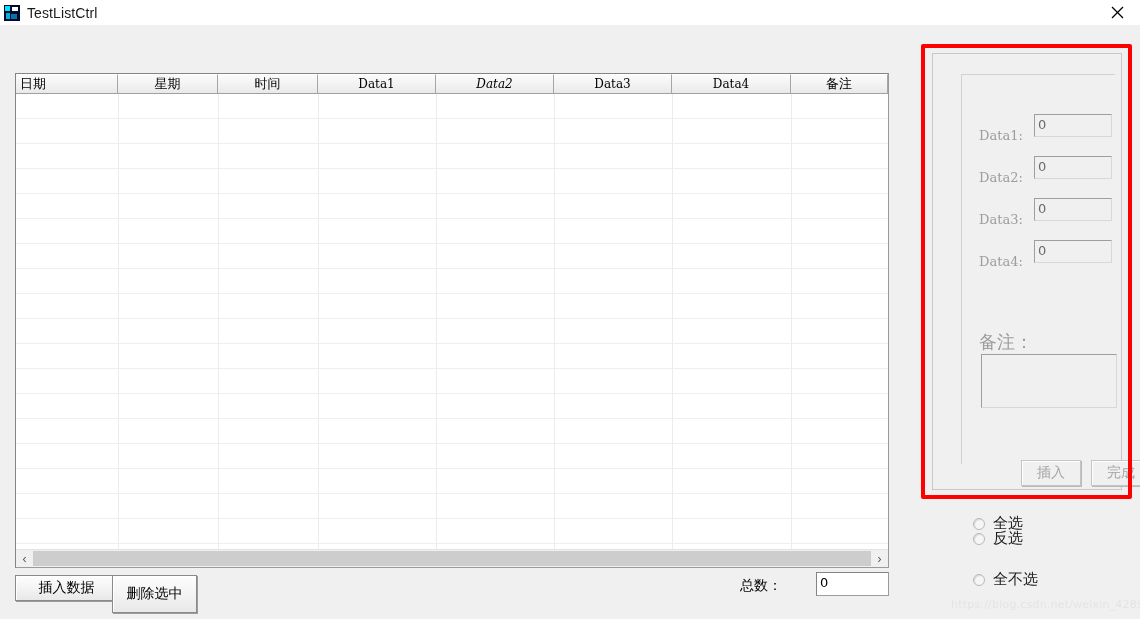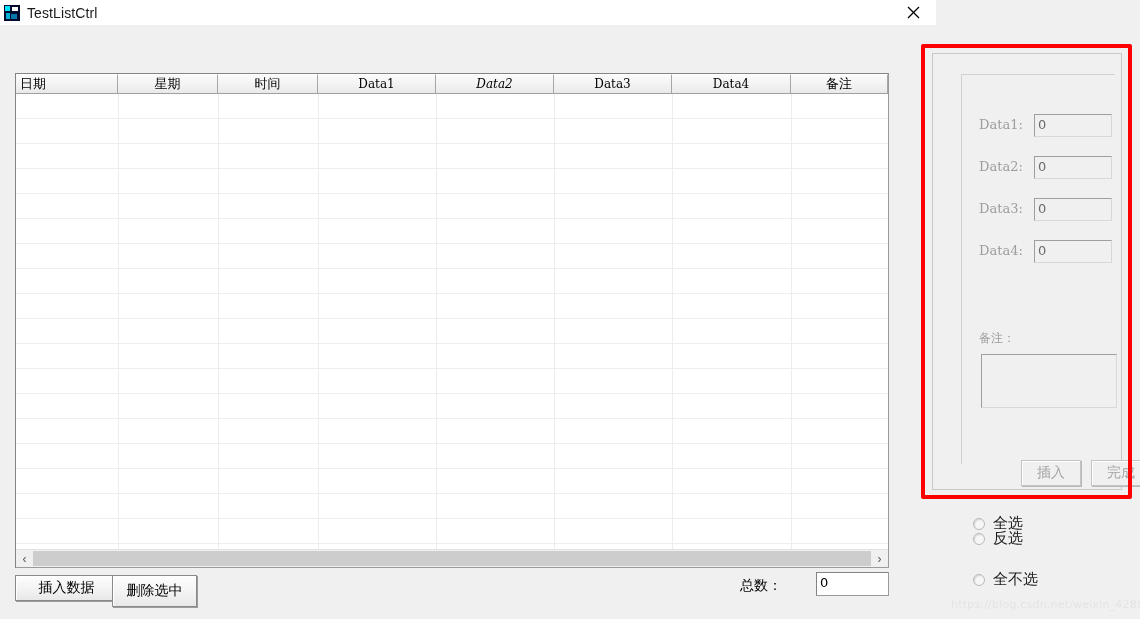--- a/index.html
+++ b/index.html
@@ -12,21 +12,21 @@
     background: #f0f0f0;
     font-family: "Liberation Sans", sans-serif;
     overflow: hidden;
     position: relative;
   }
 
   
   #titlebar {
     position: absolute;
     left: 0; top: 0;
-    width: 936px; height: 25px;
+    width: 1140px; height: 25px;
     background: #ffffff;
     display: flex;
     align-items: center;
   }
   #app-icon {
     width: 16px; height: 16px;
     margin-left: 4px;
     position: relative;
     background: #000a2e;
     overflow: hidden;
@@ -158,21 +158,21 @@
     font-size: 14px;
     color: #000000;
     display: flex;
     align-items: center;
     justify-content: center;
     cursor: pointer;
     box-sizing: border-box;
     white-space: nowrap;
   }
   #btn-insert-data { left: 15px; top: 550px; width: 103px; height: 26px; }
-  #btn-delete-selected { left: 112px; top: 550px; width: 85px; height: 32px; }
+  #btn-delete-selected { left: 112px; top: 550px; width: 85px; height: 38px; }
 
   
   #total-label {
     position: absolute;
     left: 740px; top: 552px;
     font-family: "DejaVu Sans", sans-serif;
     font-size: 14px;
     color: #000000;
     white-space: nowrap;
   }
@@ -223,21 +223,21 @@
 
   .fld-row {
     position: absolute;
     left: 0;
     width: 190px;
     height: 24px;
   }
   .fld-label {
     position: absolute;
     left: 46px;
-    top: 3px;
+    top: 14px;
     width: 54px;
     text-align: left;
     font-family: "DejaVu Serif", serif;
     font-size: 13px;
     color: #9d9d9d;
     white-space: nowrap;
   }
   .fld-input {
     position: absolute;
     left: 101px;
@@ -254,21 +254,21 @@
     color: #6b6b6b;
     padding: 2px 0 0 3px;
     overflow: hidden;
     white-space: nowrap;
   }
 
   #remark-label {
     position: absolute;
     left: 46px; top: 276px;
     font-family: "DejaVu Sans", sans-serif;
-    font-size: 12px;
+    font-size: 18px;
     color: #9d9d9d;
     white-space: nowrap;
   }
   #remark-box {
     position: absolute;
     left: 48px; top: 300px;
     width: 136px; height: 54px;
     background: #f0f0f0;
     border: 1px solid #d8d8d8;
     border-top: 1px solid #9e9e9e;

